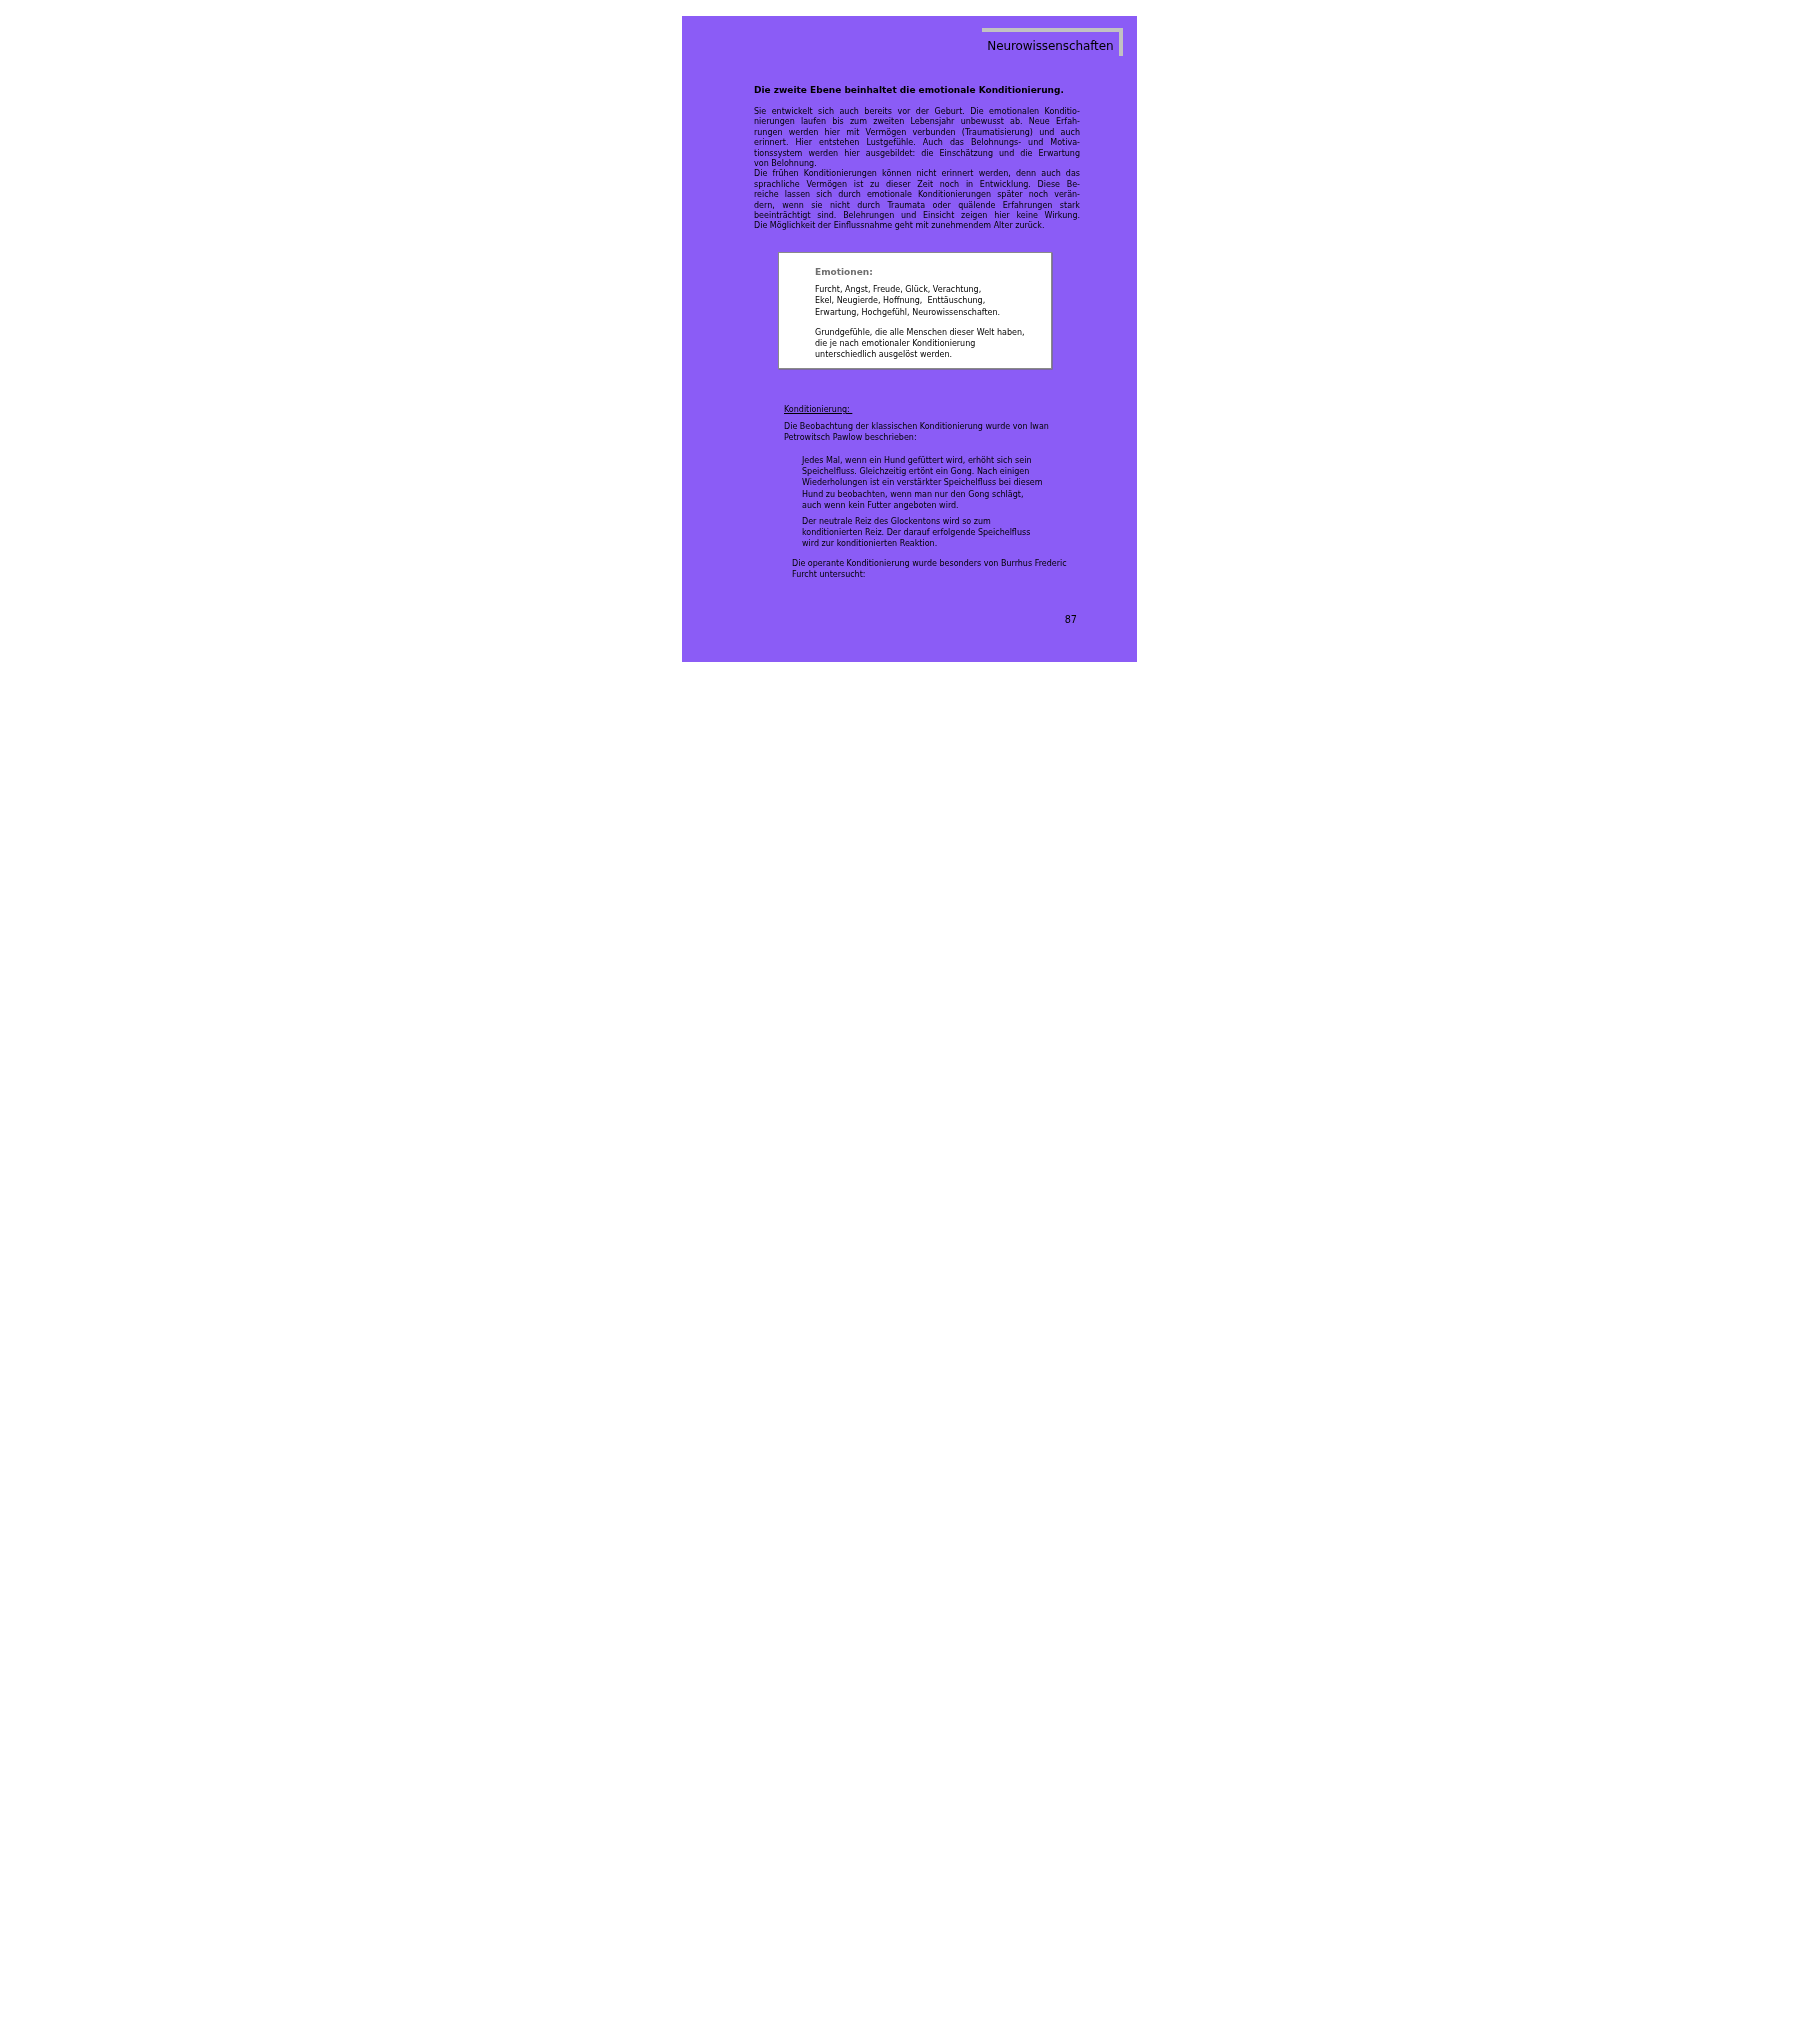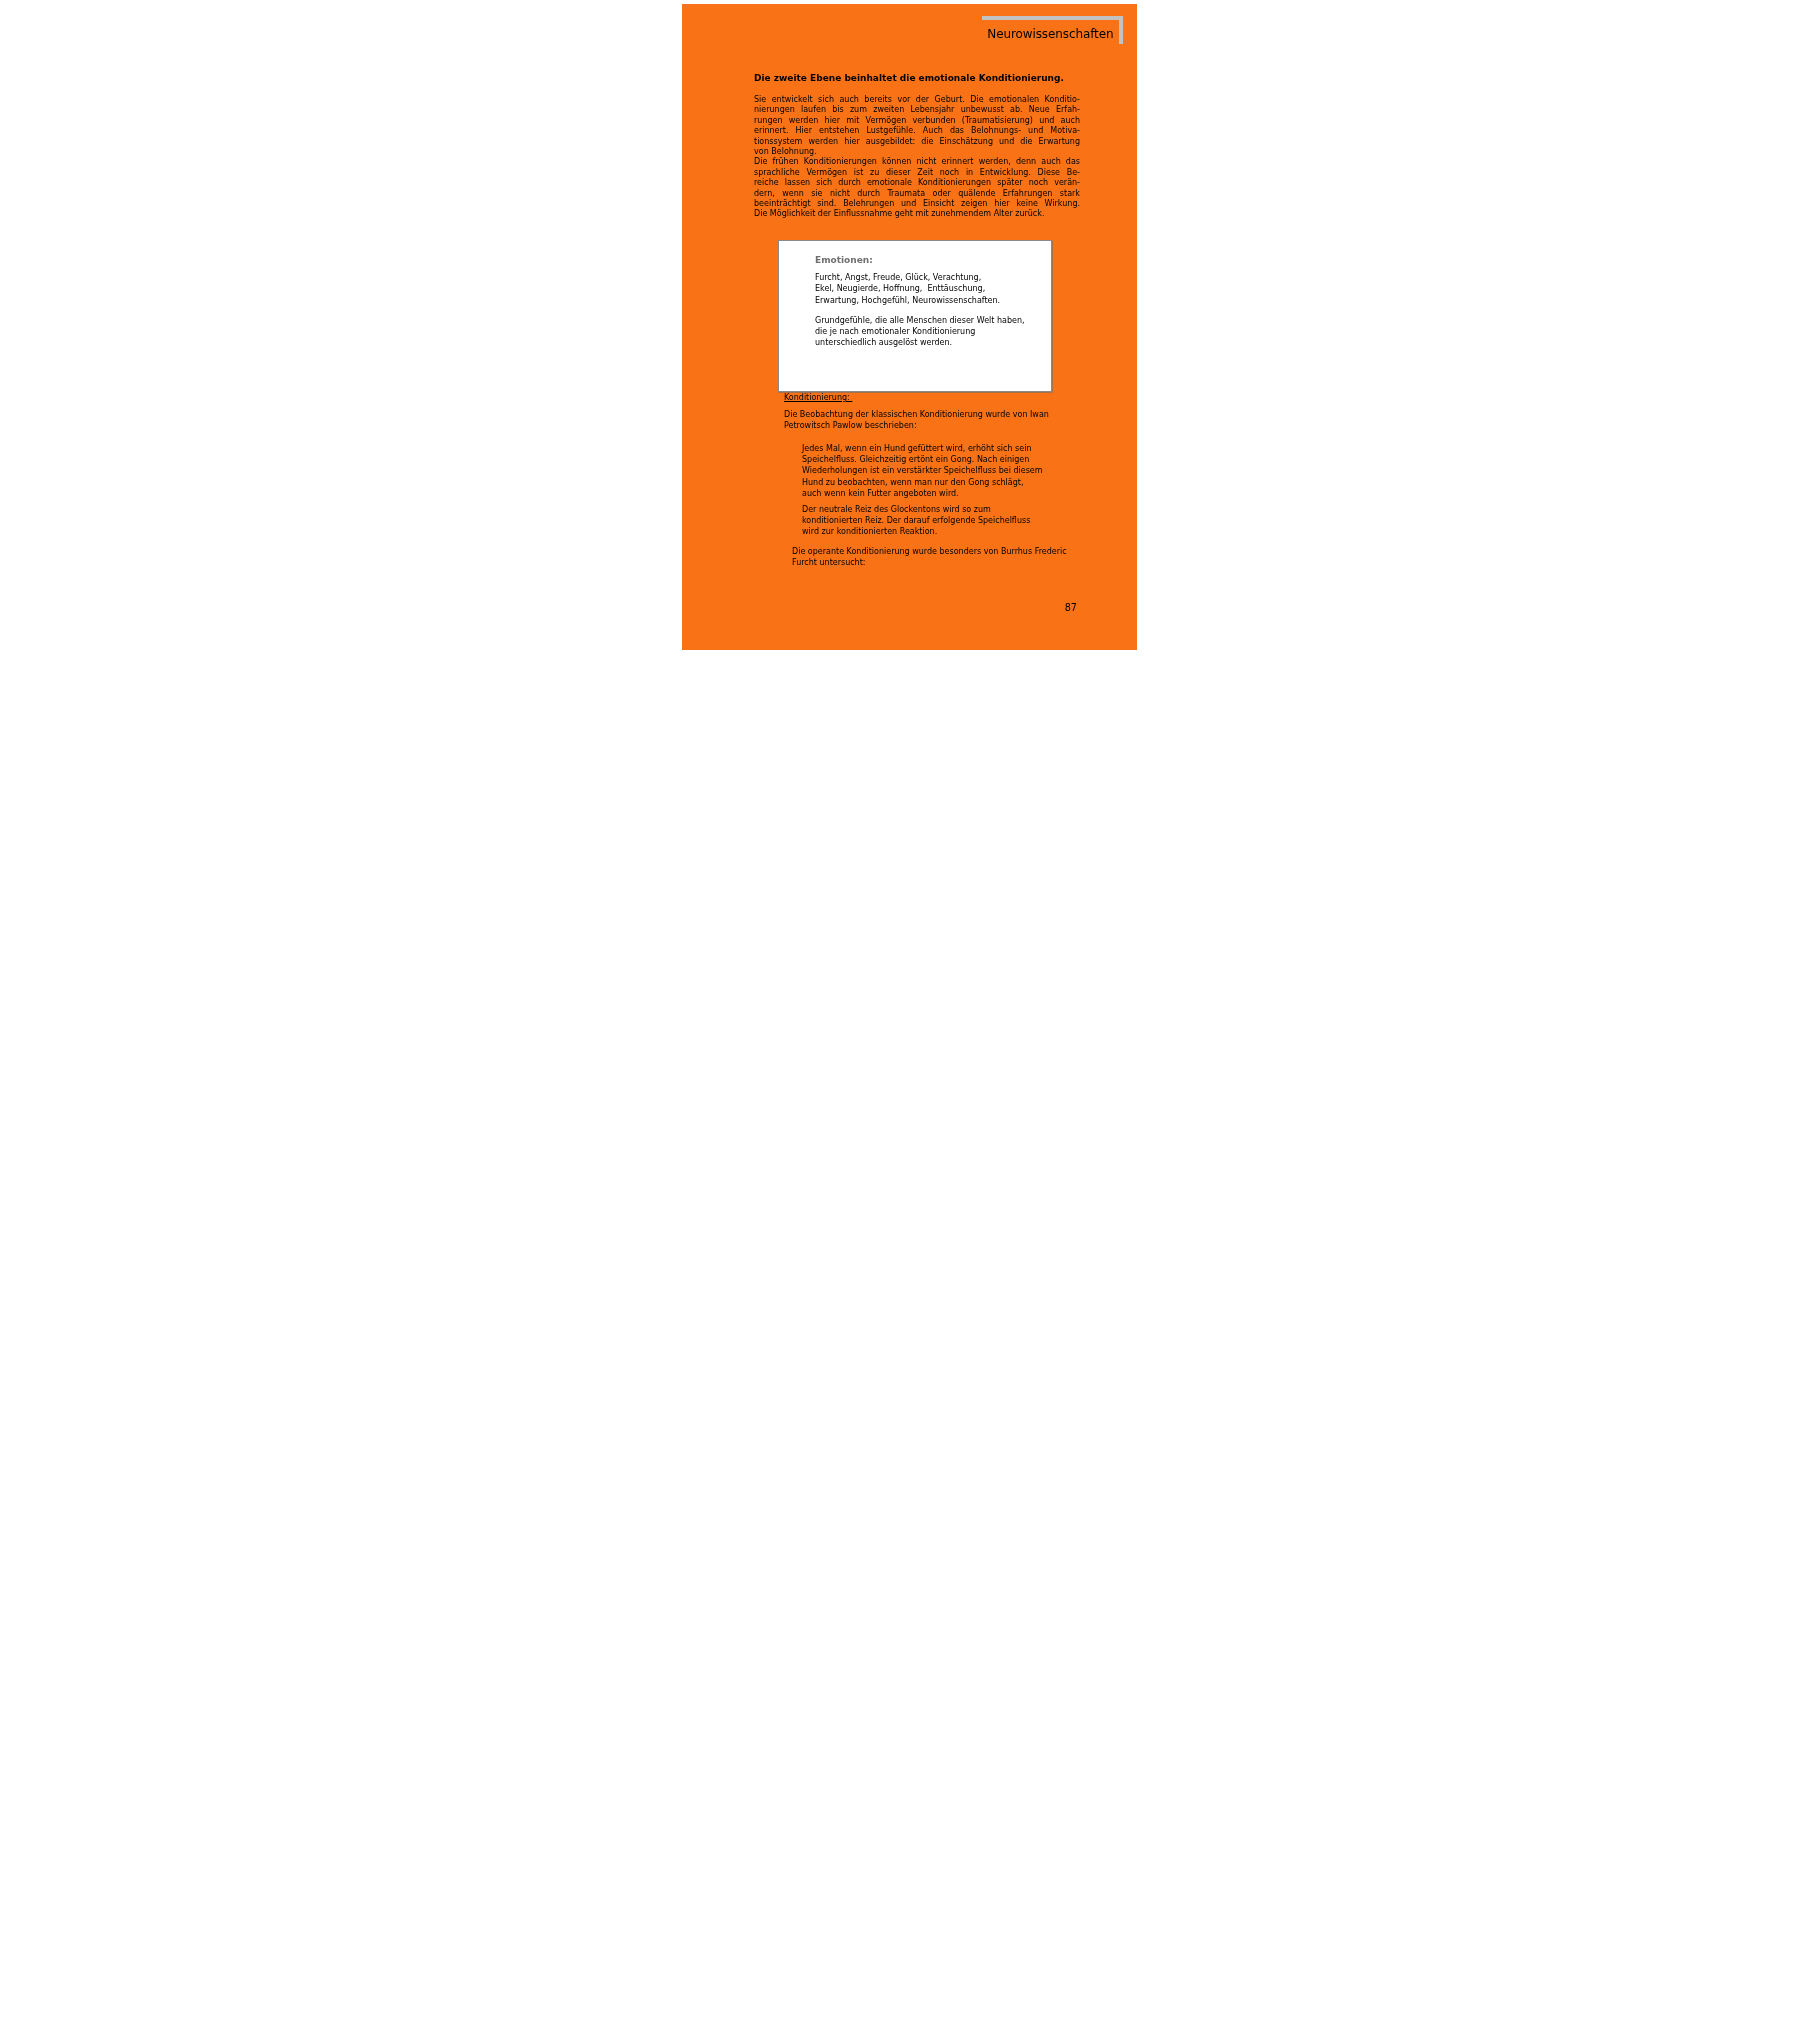--- a/index.html
+++ b/index.html
@@ -8,25 +8,25 @@
     --box-shadow: #6f6f6f;
     --label-gray: #6f6f6f;
     --text-color: #000000;
   }
   * { margin: 0; padding: 0; box-sizing: border-box; }
   html, body { background: #ffffff; }
   .page {
     position: relative;
     width: 455px;
     height: 646px;
-    background: #f97316;
+    background: #8b5cf6;
     font-family: "DejaVu Sans", sans-serif;
     color: var(--text-color);
     overflow: hidden;
-    margin: 4px auto;
+    margin: 16px auto;
   }
   
   .bar-h {
     position: absolute;
     left: 300px; top: 11.6px;
     width: 141px; height: 4.5px;
     background: var(--bar-gray);
   }
   .bar-v {
     position: absolute;
@@ -50,21 +50,21 @@
   .para1 {
     position: absolute;
     left: 72px; top: 91px; width: 326px;
     font-size: 8px; line-height: 10.4px;
   }
   .line { white-space: pre-wrap; }
   .jl { white-space: normal; text-align: justify; text-align-last: justify; }
   .emo-box {
     position: absolute;
     left: 96px; top: 236px;
-    width: 274px; height: 152px;
+    width: 274px; height: 117px;
     background: #ffffff;
     border: 0.8px solid var(--box-border);
     box-shadow: 0.6px 0.6px 0 var(--box-shadow);
   }
   .emo-label {
     position: absolute;
     left: 36px; top: 13.7px;
     font-size: 9px; font-weight: bold; line-height: 10.5px;
     color: var(--label-gray);
   }

